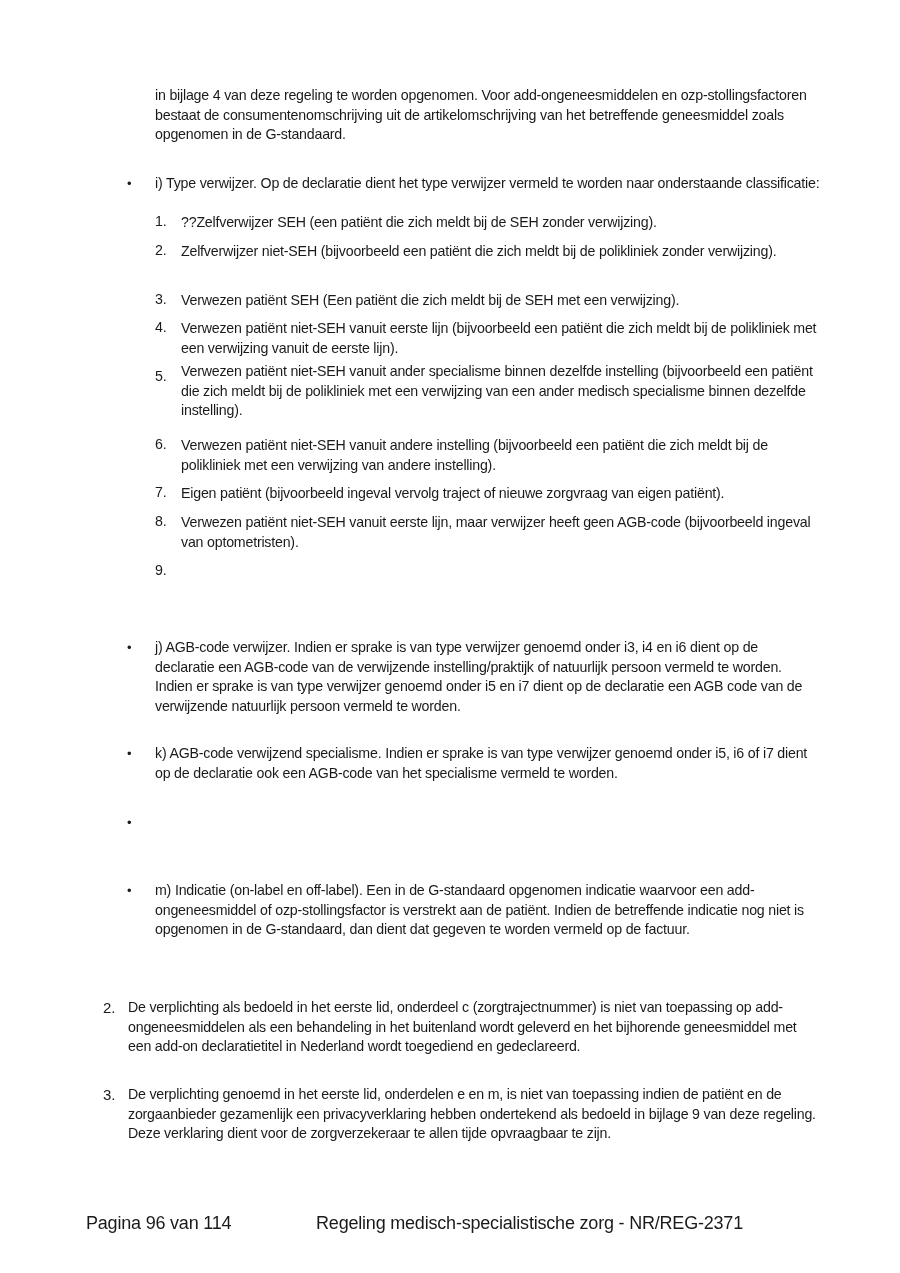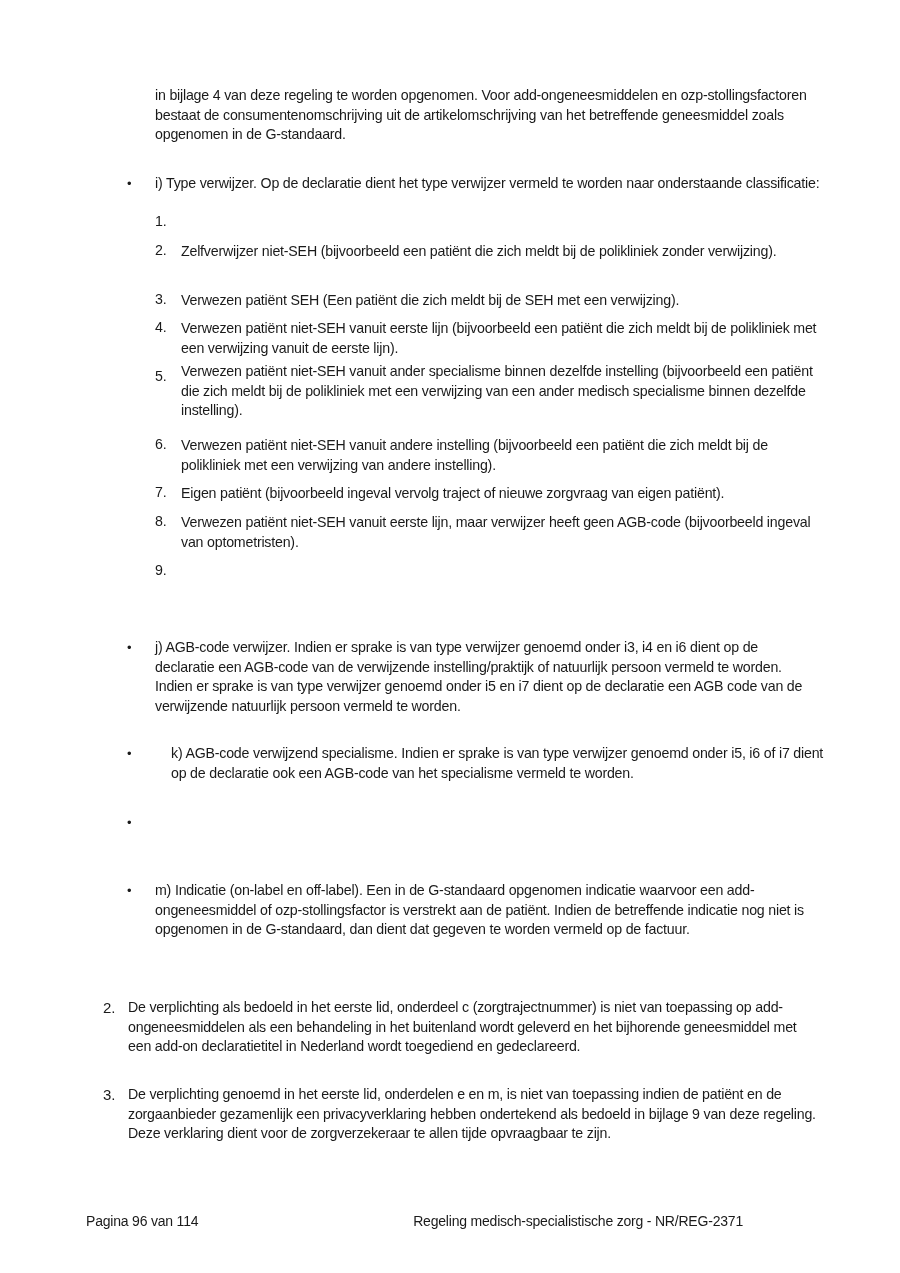--- a/index.html
+++ b/index.html
@@ -11,35 +11,36 @@
   .page { position: absolute; left: 0; top: 0; width: 828px; height: 1273px; }
   .p { position: absolute; line-height: 19.6px; }
   b { font-weight: normal; }
   .intro { left: 155px; top: 86px; width: 660px; }
   .bullet-item { position: absolute; left: 155px; width: 665px; line-height: 19.6px; }
   .bullet-dot { position: absolute; left: 127px; font-size: 13px; }
   .num-item { position: absolute; left: 181px; width: 640px; line-height: 19.6px; }
   .num-label { position: absolute; left: 155px; }
   .clause { position: absolute; left: 128px; width: 690px; line-height: 19.6px; }
   .clause-num { position: absolute; left: 103px; font-size: 15px; }
-  .footer { position: absolute; top: 1213px; font-size: 14px; }
+  .footer { position: absolute; top: 1213px; font-size: 18px; }
 </style>
 </head>
 <body>
 
 <div class="page">
 
   <div class="p intro">in bijlage 4 van deze regeling te worden opgenomen. Voor add-ongeneesmiddelen en ozp-stollingsfactoren bestaat de consumentenomschrijving uit de artikelomschrijving van het betreffende geneesmiddel zoals opgenomen in de G-standaard.</div>
 
   <span class="bullet-dot" style="top:176px;">•</span>
   <div class="bullet-item" style="top:174px;">
     <span>i) </span><b>Type verwijzer</b><span>. Op de declaratie dient het type verwijzer vermeld te worden naar onderstaande classificatie:</span>
   </div>
 
   <span class="num-label" style="top:213px;">1.</span>
+  <div class="num-item" style="top:213px;">??Zelfverwijzer SEH (een patiënt die zich meldt bij de SEH zonder verwijzing).</div>
 
   <span class="num-label" style="top:242px;">2.</span>
   <div class="num-item" style="top:242px;">Zelfverwijzer niet-SEH (bijvoorbeeld een patiënt die zich meldt bij de polikliniek zonder verwijzing).</div>
 
   <span class="num-label" style="top:291px;">3.</span>
   <div class="num-item" style="top:291px;">Verwezen patiënt SEH (Een patiënt die zich meldt bij de SEH met een verwijzing).</div>
 
   <span class="num-label" style="top:319px;">4.</span>
   <div class="num-item" style="top:319px;">Verwezen patiënt niet-SEH vanuit eerste lijn (bijvoorbeeld een patiënt die zich meldt bij de polikliniek met een verwijzing vanuit de eerste lijn).</div>
 
@@ -56,21 +57,21 @@
   <div class="num-item" style="top:513px;">Verwezen patiënt niet-SEH vanuit eerste lijn, maar verwijzer heeft geen AGB-code (bijvoorbeeld ingeval van optometristen).</div>
 
   <span class="num-label" style="top:562px;">9.</span>
 
   <span class="bullet-dot" style="top:640px;">•</span>
   <div class="bullet-item" style="top:638px;">
     <span>j) </span><b>AGB-code verwijzer</b><span>. Indien er sprake is van type verwijzer genoemd onder i3, i4 en i6 dient op de declaratie een AGB-code van de verwijzende instelling/praktijk of natuurlijk persoon vermeld te worden. Indien er sprake is van type verwijzer genoemd onder i5 en i7 dient op de declaratie een AGB code van de verwijzende natuurlijk persoon vermeld te worden.</span>
   </div>
 
   <span class="bullet-dot" style="top:746px;">•</span>
-  <div class="bullet-item" style="top:744px;margin-left:16px;">
+  <div class="bullet-item" style="top:744px;">
     <span>k) </span><b>AGB-code verwijzend specialisme.</b><span> Indien er sprake is van type verwijzer genoemd onder i5, i6 of i7 dient op de declaratie ook een AGB-code van het specialisme vermeld te worden.</span>
   </div>
 
   <span class="bullet-dot" style="top:815px;">•</span>
 
   <span class="bullet-dot" style="top:883px;">•</span>
   <div class="bullet-item" style="top:881px;">
     <span>m) </span><b>Indicatie</b><span> (on-label en off-label). Een in de G-standaard opgenomen indicatie waarvoor een add-ongeneesmiddel of ozp-stollingsfactor is verstrekt aan de patiënt. Indien de betreffende indicatie nog niet is opgenomen in de G-standaard, dan dient dat gegeven te worden vermeld op de factuur.</span>
   </div>
 

